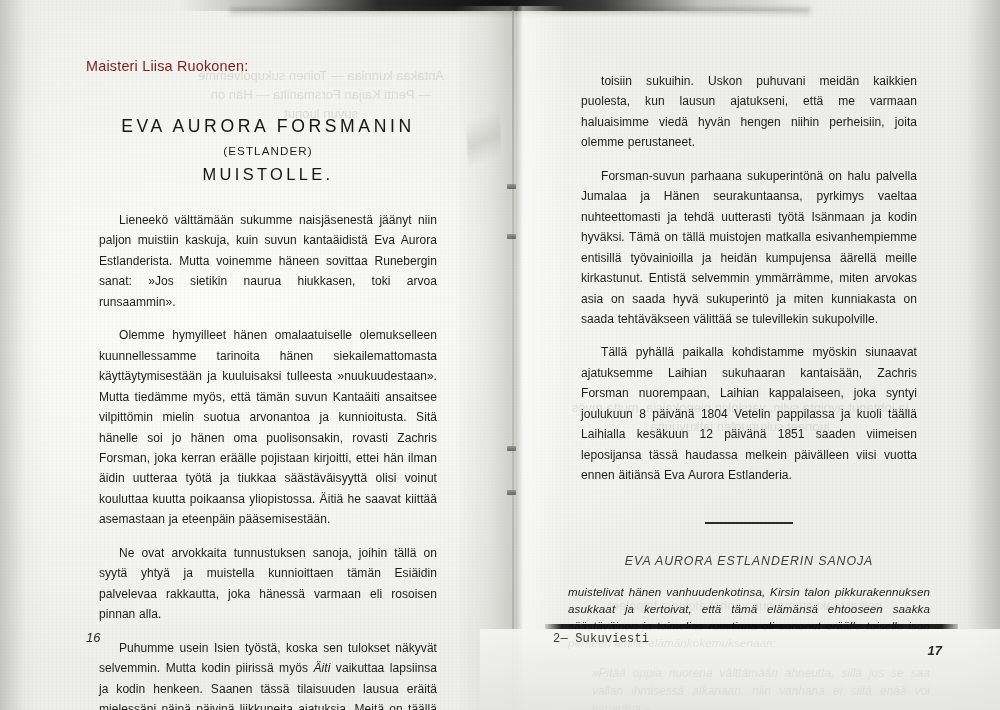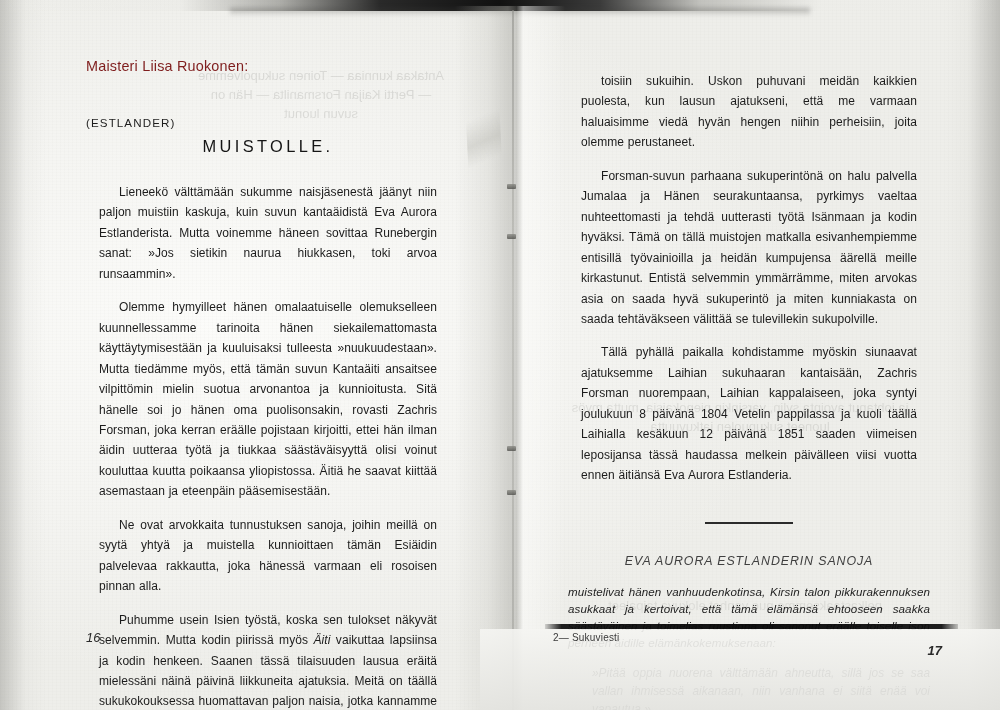--- a/index.html
+++ b/index.html
@@ -156,21 +156,21 @@
 
   .title-main {
     text-align: center;
     font-size: 17.6px;
     letter-spacing: 3.6px;
     margin: 0 0 7px 0;
     font-weight: 400;
     color: #151515;
   }
   .title-paren {
-    text-align: left;
+    text-align: center;
     font-size: 11.6px;
     letter-spacing: 1.1px;
     margin: 0 0 7px 0;
     color: #1d1d1d;
   }
   .title-sub {
     text-align: center;
     font-size: 16.4px;
     letter-spacing: 3.4px;
     margin: 8px 0 26px 0;
@@ -232,23 +232,24 @@
     position: absolute;
     font-size: 13px;
     font-style: italic;
     color: #2a2a2a;
   }
   .folio-left  { left: 86px;  top: 630px; }
   .folio-right { right: 58px; top: 643px; font-weight: 700; font-style: italic; }
   .sig {
     position: absolute;
     left: 553px; top: 632px;
-    font-size: 10px;
+    font-size: 12px;
     color: #3a3a3a;
     letter-spacing: .2px;
+    font-family: Liberation Mono, monospace;
   }
 
   
   .ghost {
     position: absolute;
     pointer-events: none;
     opacity: .14;
     color: #4b4b46;
     transform: scaleX(-1);
     font-size: 13px;
@@ -285,26 +286,27 @@
     <div class="staple" style="top:484px"></div>
   </div>
 
   <div class="ghost ghost-a">Antakaa kunniaa — Toinen sukupolvemme — Pertti Kaijan Forsmanilta — Hän on suvun luonut</div>
   <div class="ghost ghost-b">ja johtanut avointa sylin, varsinkin pienokaisia, mutta myös luoneet sukupuolen jatkuvuutta</div>
   <div class="ghost ghost-c">pelkastaaksemme nuo vanhat elokuva taipaleet</div>
 
   <div class="page page-left">
     <div class="byline">Maisteri Liisa Ruokonen:</div>
 
+    <h1 class="title-main">EVA AURORA FORSMANIN</h1>
     <div class="title-paren">(ESTLANDER)</div>
     <div class="title-sub">MUISTOLLE.</div>
 
     <p class="body">Lieneekö välttämään sukumme naisjäsenestä jäänyt niin paljon muistiin kaskuja, kuin suvun kantaäidistä Eva Aurora Estlanderista. Mutta voinemme häneen sovittaa Runebergin sanat: »Jos sietikin naurua hiukkasen, toki arvoa runsaammin».</p>
     <p class="body">Olemme hymyilleet hänen omalaatuiselle olemukselleen kuunnellessamme tarinoita hänen siekailemattomasta käyttäytymisestään ja kuuluisaksi tulleesta »nuukuudestaan». Mutta tiedämme myös, että tämän suvun Kantaäiti ansaitsee vilpittömin mielin suotua arvonantoa ja kunnioitusta. Sitä hänelle soi jo hänen oma puolisonsakin, rovasti Zachris Forsman, joka kerran eräälle pojistaan kirjoitti, ettei hän ilman äidin uutteraa työtä ja tiukkaa säästäväisyyttä olisi voinut kouluttaa kuutta poikaansa yliopistossa. Äitiä he saavat kiittää asemastaan ja eteenpäin pääsemisestään.</p>
-    <p class="body">Ne ovat arvokkaita tunnustuksen sanoja, joihin meillä on syytä yhtyä ja muistella kunnioittaen tämän Esiäidin palvelevaa rakkautta, joka hänessä varmaan eli rosoisen pinnan alla.</p>
+    <p class="body">Ne ovat arvokkaita tunnustuksen sanoja, joihin tällä on syytä yhtyä ja muistella kunnioittaen tämän Esiäidin palvelevaa rakkautta, joka hänessä varmaan eli rosoisen pinnan alla.</p>
     <p class="body"><span>Puhumme usein Isien työstä, koska sen tulokset näkyvät selvemmin. Mutta kodin piirissä myös </span><em>Äiti</em><span> vaikuttaa lapsiinsa ja kodin henkeen. Saanen tässä tilaisuuden lausua eräitä mielessäni näinä päivinä liikkuneita ajatuksia. Meitä on täällä sukukokouksessa huomattavan paljon naisia, jotka kannamme jo toista sukunimeä, koska avioliiton kautta olemme liittyneet</span></p>
   </div>
 
   <div class="page page-right">
     <p class="body">toisiin sukuihin. Uskon puhuvani meidän kaikkien puolesta, kun lausun ajatukseni, että me varmaan haluaisimme viedä hyvän hengen niihin perheisiin, joita olemme perustaneet.</p>
     <p class="body">Forsman-suvun parhaana sukuperintönä on halu palvella Jumalaa ja Hänen seurakuntaansa, pyrkimys vaeltaa nuhteettomasti ja tehdä uutterasti työtä Isänmaan ja kodin hyväksi. Tämä on tällä muistojen matkalla esivanhempiemme entisillä työvainioilla ja heidän kumpujensa äärellä meille kirkastunut. Entistä selvemmin ymmärrämme, miten arvokas asia on saada hyvä sukuperintö ja miten kunniakasta on saada tehtäväkseen välittää se tulevillekin sukupolville.</p>
     <p class="body">Tällä pyhällä paikalla kohdistamme myöskin siunaavat ajatuksemme Laihian sukuhaaran kantaisään, Zachris Forsman nuorempaan, Laihian kappalaiseen, joka syntyi joulukuun 8 päivänä 1804 Vetelin pappilassa ja kuoli täällä Laihialla kesäkuun 12 päivänä 1851 saaden viimeisen leposijansa tässä haudassa melkein päivälleen viisi vuotta ennen äitiänsä Eva Aurora Estlanderia.</p>
 
     <div class="rule"></div>
 

